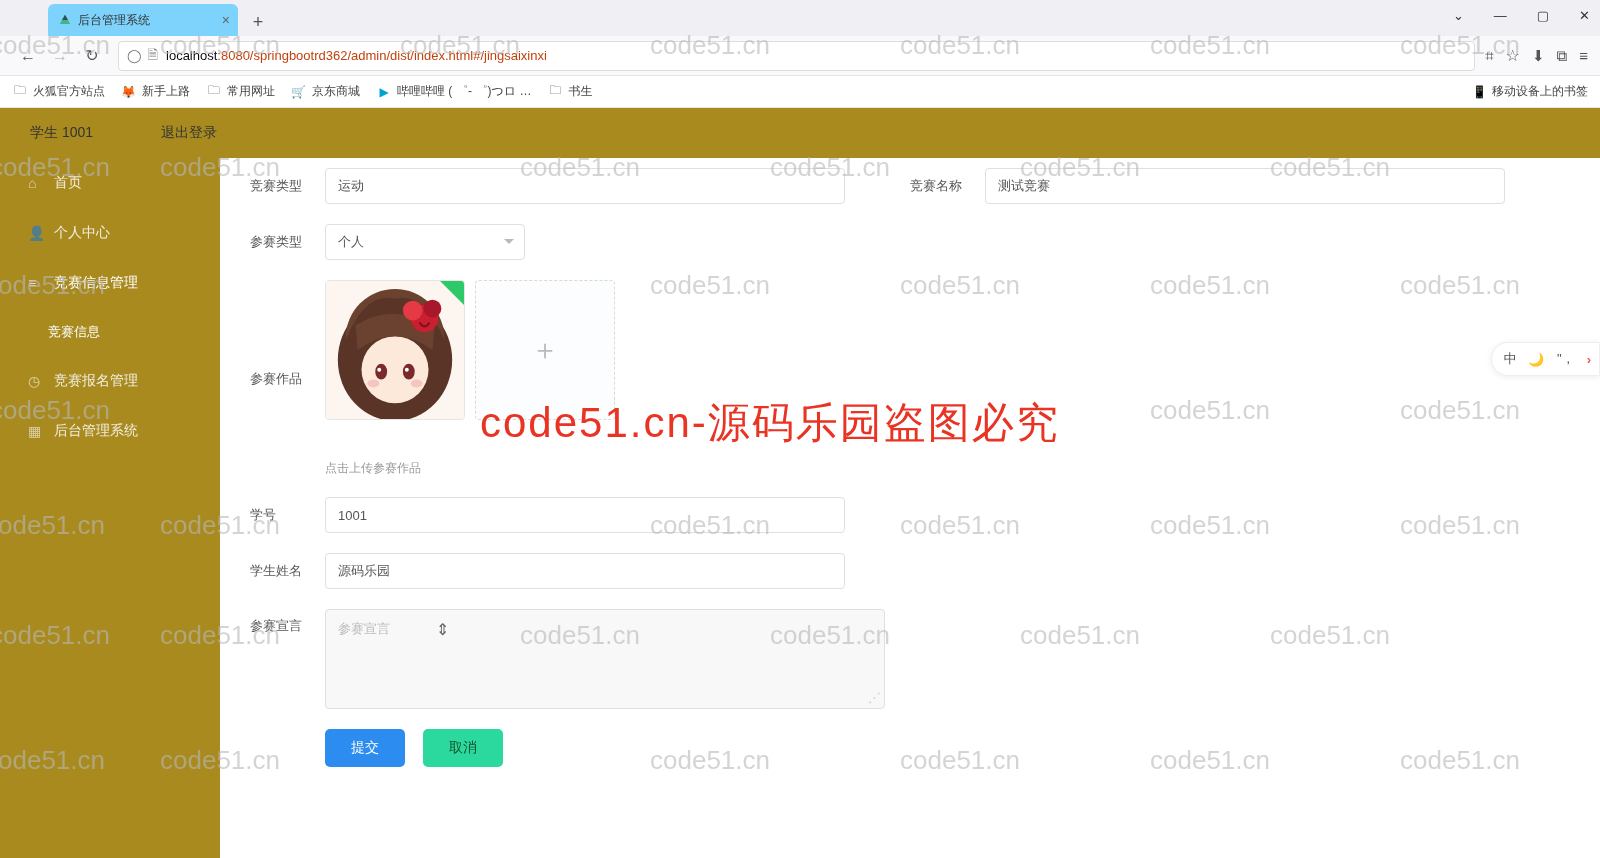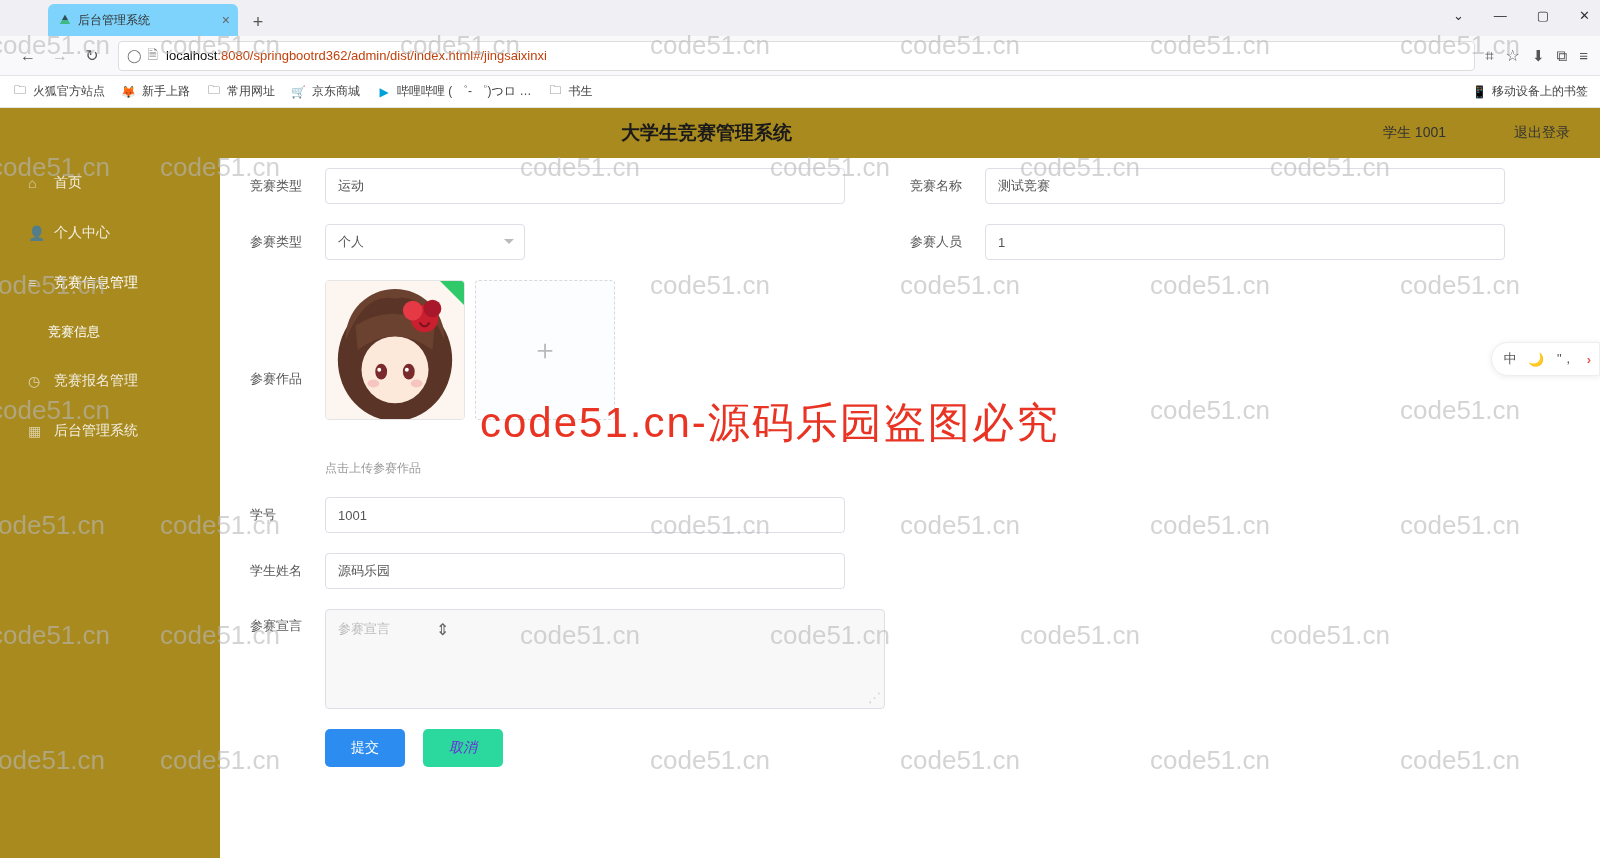--- a/index.html
+++ b/index.html
@@ -74,21 +74,21 @@
 .upload-thumb { width: 140px; height: 140px; border: 1px solid #e5e5e5; border-radius: 4px; overflow: hidden; position: relative; }
 .upload-add { width: 140px; height: 140px; border: 1px dashed #d9d9d9; border-radius: 4px; display: flex; align-items: center; justify-content: center; color: #bbb; font-size: 28px; background: #fbfdff; }
 .avatar-svg { width: 100%; height: 100%; }
 .upload-hint { font-size: 12px; color: #999; margin-top: 40px; padding-left: 0; }
 .success-badge { position: absolute; top: -1px; right: -1px; width: 0; height: 0; border-style: solid; border-width: 0 26px 26px 0; border-color: transparent #2fc96a transparent transparent; }
 
 
 .btn-row { margin-top: 20px; padding-left: 75px; display: flex; gap: 18px; }
 .btn { height: 38px; padding: 0 26px; border-radius: 5px; border: none; font-size: 14px; cursor: pointer; }
 .btn-primary { background: #2d8cf0; color: #fff; }
-.btn-cancel { background: #2bd99f; color: #6d28d9; font-style: italic; }
+.btn-cancel { background: #2bd99f; color: #14532d; }
 
 
 .ime { position: absolute; right: 0; top: 342px; height: 34px; background: #fff; border: 1px solid #eee; border-radius: 17px 0 0 17px; display: flex; align-items: center; padding: 0 8px 0 12px; gap: 12px; box-shadow: 0 1px 6px rgba(0,0,0,0.08); z-index: 50; }
 .ime span { font-size: 13px; color: #555; }
 .ime .arrow { color: #e55; font-weight: bold; }
 .ime .moon { color: #4a63c7; }
 </style>
 </head>
 <body>
 
@@ -200,21 +200,20 @@
       <span class="ico">🗀</span>
       <span>书生</span>
     </div>
   <div class="bm-right">
       <span class="ico">📱</span>
       <span>移动设备上的书签</span>
     </div>
 </div>
 
 <div class="app-header">
-  <div class="app-title">大学生竞赛管理系统</div>
   <div class="app-user"><span>学生</span> <span>1001</span></div>
   <div class="app-logout">退出登录</div>
 </div>
 
 <div class="layout">
   <div class="sidebar">
     <div class="side-item">
         <span class="side-ico">⌂</span>
         <span>首页</span>
       </div>
@@ -249,24 +248,20 @@
         <input class="form-input" value="测试竞赛" style="">
       </div>
     </div>
 
     <div class="form-row">
       <div class="form-col">
         <div class="form-label">参赛类型</div>
         <div class="form-select">
             <span>个人</span>
           </div>
-      </div>
-      <div class="form-col">
-        <div class="form-label">参赛人员</div>
-        <input class="form-input wide" style="max-width: 520px;" value="1">
       </div>
     </div>
 
     <div class="form-row" style="align-items:center">
       <div class="form-label">参赛作品</div>
       <div>
         <div class="upload-group">
           <div class="upload-thumb">
             <svg class="avatar-svg" viewBox="0 0 140 140">
               <rect width="140" height="140" fill="#fdf6f0"></rect>

